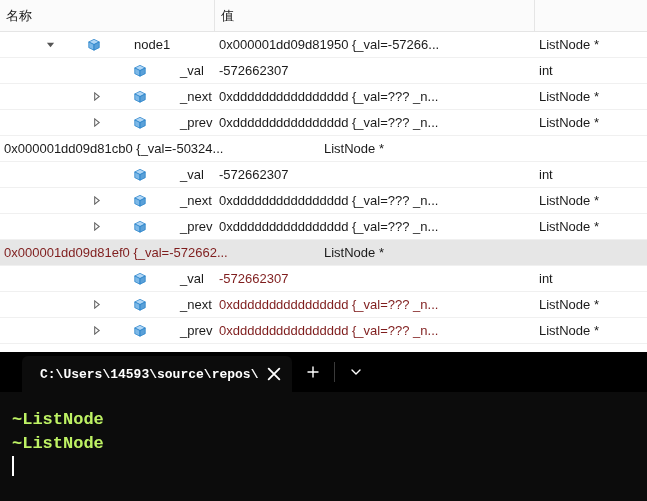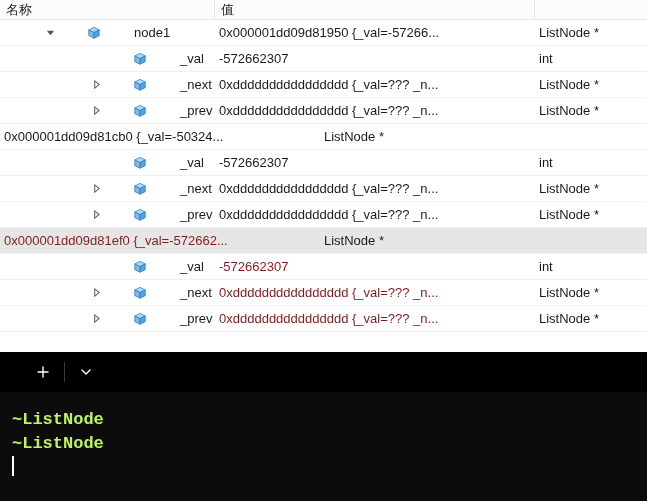--- a/index.html
+++ b/index.html
@@ -11,21 +11,21 @@
     width: 647px;
     height: 501px;
     overflow: hidden;
     position: relative;
   }
   .watch {
     width: 647px;
   }
   .header-row {
     display: flex;
-    height: 20px;
+    height: 32px;
     background: #fbfbfb;
     border-bottom: 1px solid #e5e5e5;
     color: #1b1b1b;
     font-size: 13px;
   }
   .header-row > div {
     display: flex;
     align-items: center;
     padding-left: 6px;
     border-right: 1px solid #e5e5e5;
@@ -348,20 +348,35 @@
           <span class="name-text">_prev</span>
         </div>
         <div class="cell cell-value">0xdddddddddddddddd {_val=??? _n...</div>
         <div class="cell cell-type">ListNode *</div>
       </div>
     </div>
 </div>
 
 <div class="terminal-tab-strip">
   <div class="term-handle"></div>
+  <div class="term-tab">
+    <span>
+      <svg viewBox="0 0 16 16">
+          <rect x="1.5" y="2.5" width="13" height="11" rx="2" fill="none" stroke="#fff" stroke-width="1.3"></rect>
+          <path d="M4 6 L6.3 8 L4 10" fill="none" stroke="#fff" stroke-width="1.3" stroke-linecap="round" stroke-linejoin="round"></path>
+          <line x1="7.5" y1="10.2" x2="11" y2="10.2" stroke="#fff" stroke-width="1.3" stroke-linecap="round"></line>
+        </svg>
+    </span>
+    <span class="title">C:\Users\14593\source\repos\</span>
+    <span class="close">
+      <svg viewBox="0 0 12 12">
+          <path d="M2 2 L10 10 M10 2 L2 10" stroke="#fff" stroke-width="1.4" stroke-linecap="round"></path>
+        </svg>
+    </span>
+  </div>
   <div class="term-actions">
     <div class="btn">
       <svg width="14" height="14" viewBox="0 0 14 14">
           <path d="M7 2 V12 M2 7 H12" stroke="#fff" stroke-width="1.4" stroke-linecap="round"></path>
         </svg>
     </div>
     <div class="divider"></div>
     <div class="btn">
       <svg width="12" height="12" viewBox="0 0 12 12">
           <path d="M2 4 L6 8 L10 4" fill="none" stroke="#fff" stroke-width="1.4" stroke-linecap="round" stroke-linejoin="round"></path>

